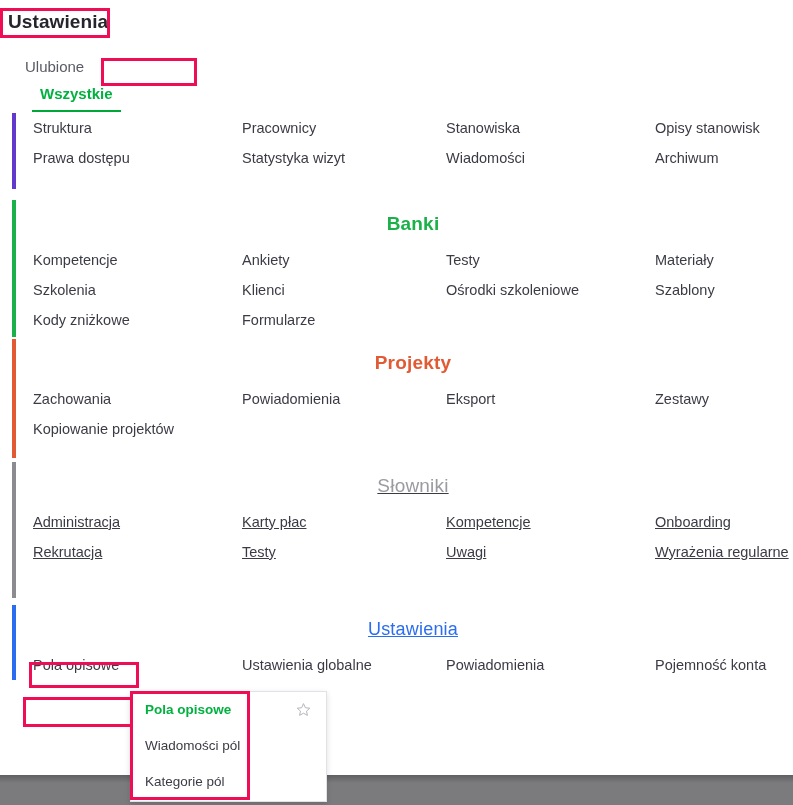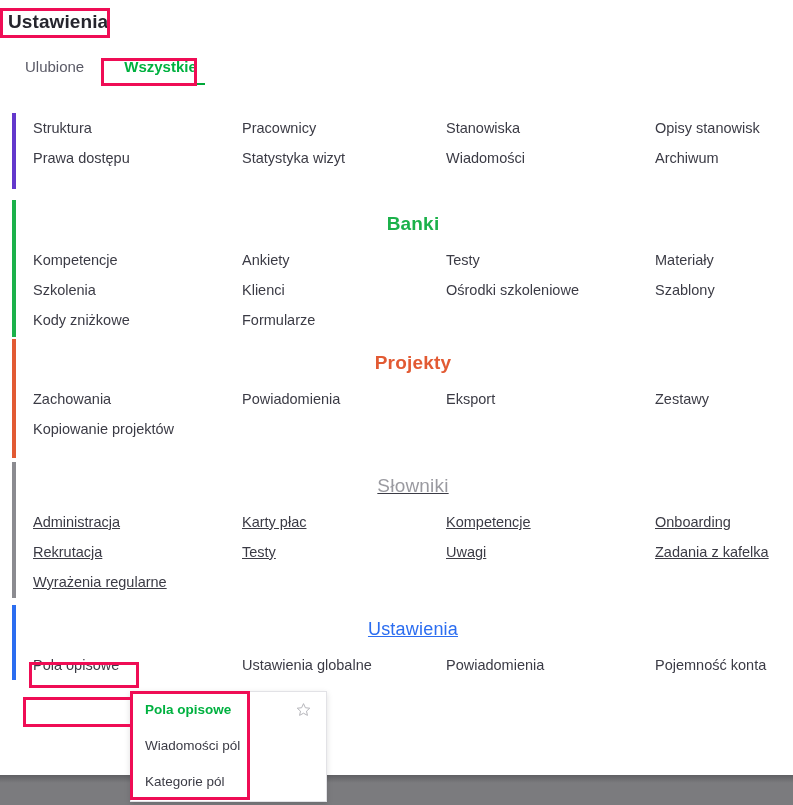--- a/index.html
+++ b/index.html
@@ -27,20 +27,21 @@
     letter-spacing: .1px;
   }
 
   
   .tabs {
     position: absolute;
     left: 0;
     top: 58px;
     display: flex;
     align-items: flex-start;
+    flex-direction: column;
   }
   .tab {
     font-size: 15px;
     color: #5a5a66;
     padding: 0 0 10px 0;
     cursor: pointer;
     position: relative;
   }
   .tab-ulubione { margin-left: 25px; }
   .tab-wszystkie {
@@ -252,21 +253,20 @@
     <div class="accent-bar" style="background:#8b8b90"></div>
     <div class="section-heading" style="color:#9a9aa0;font-weight:500">Słowniki</div>
     <div class="grid">
       <div class="grid-item">Administracja</div>
       <div class="grid-item">Karty płac</div>
       <div class="grid-item">Kompetencje</div>
       <div class="grid-item">Onboarding</div>
       <div class="grid-item">Rekrutacja</div>
       <div class="grid-item">Testy</div>
       <div class="grid-item">Uwagi</div>
-      <div class="grid-item">Zadania z kafelka</div>
       <div class="grid-item">Wyrażenia regularne</div>
       <div class="grid-item empty"></div>
       <div class="grid-item empty"></div>
     </div>
   </div>
 
   <div class="section sec-ustawienia">
     <div class="accent-bar" style="background:#2b6df0"></div>
     <div class="section-heading">
       <span class="heading-link">Ustawienia</span>

